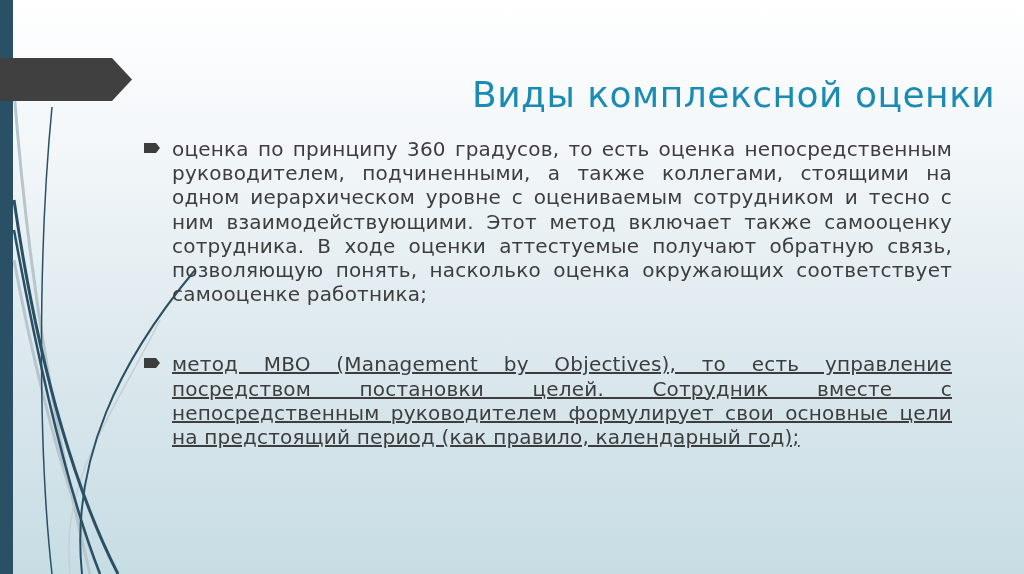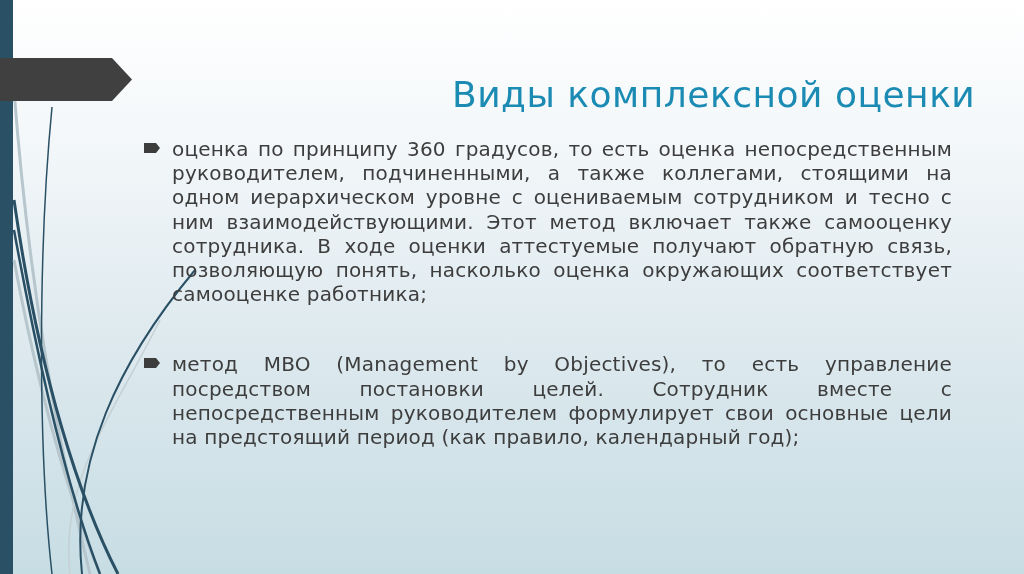--- a/index.html
+++ b/index.html
@@ -10,34 +10,34 @@
   }
   .left-bar {
     position: absolute; left: 0; top: 0; width: 13px; height: 574px;
     background: #2a5065;
   }
   .title-tab {
     position: absolute; left: 0; top: 58px; width: 132px; height: 43px;
   }
   .curves { position: absolute; left: 0; top: 0; width: 1024px; height: 574px; pointer-events: none; }
   .slide-title {
-    position: absolute; left: 452px; top: 50px;
+    position: absolute; left: 472px; top: 50px;
     font-size: 36px; color: #1b8bb4; letter-spacing: 0.5px;
     font-weight: normal;
     font-family: "DejaVu Sans", sans-serif;
   }
   .content {
     position: absolute; left: 144px; top: 137px; width: 808px;
   }
   .bullet {
     position: relative; padding-left: 28px;
     font-size: 20px; line-height: 24.2px; color: #3d3d3d;
     text-align: justify; letter-spacing: 0.2px;
   }
-  .bullet + .bullet { margin-top: 46px; }
+  .bullet + .bullet { margin-top: 46px; text-decoration: underline; }
   .bullet-mark {
     position: absolute; left: 0; top: 6px; width: 16px; height: 10px;
   }
 </style>
 </head>
 <body>
 
 <div class="left-bar"></div>
 
 <svg class="curves" viewBox="0 0 1024 574">

